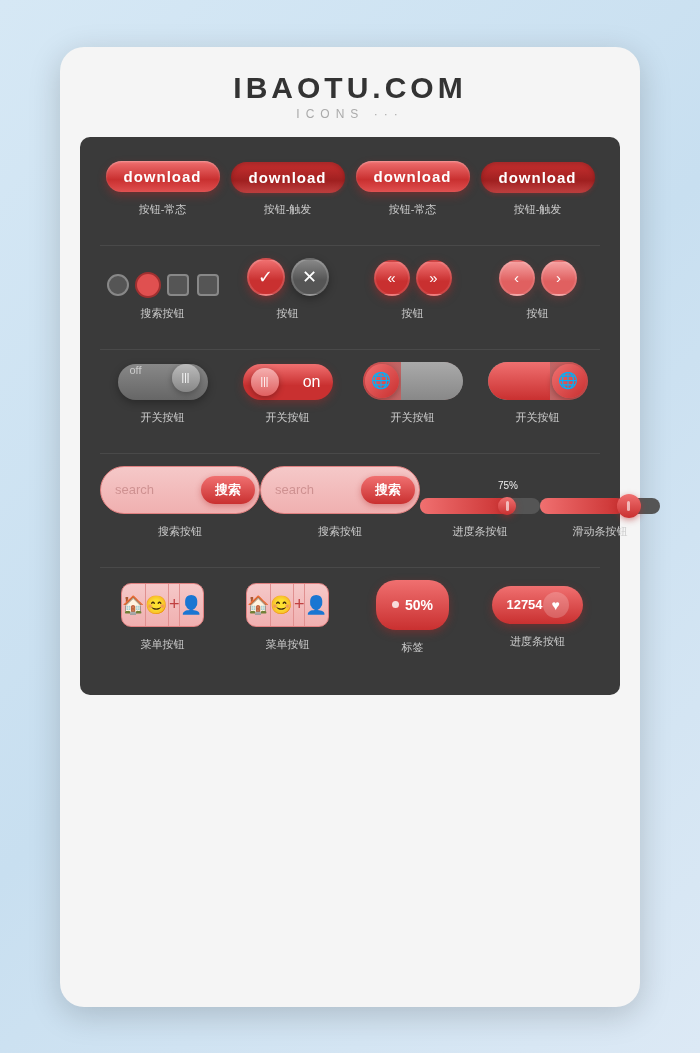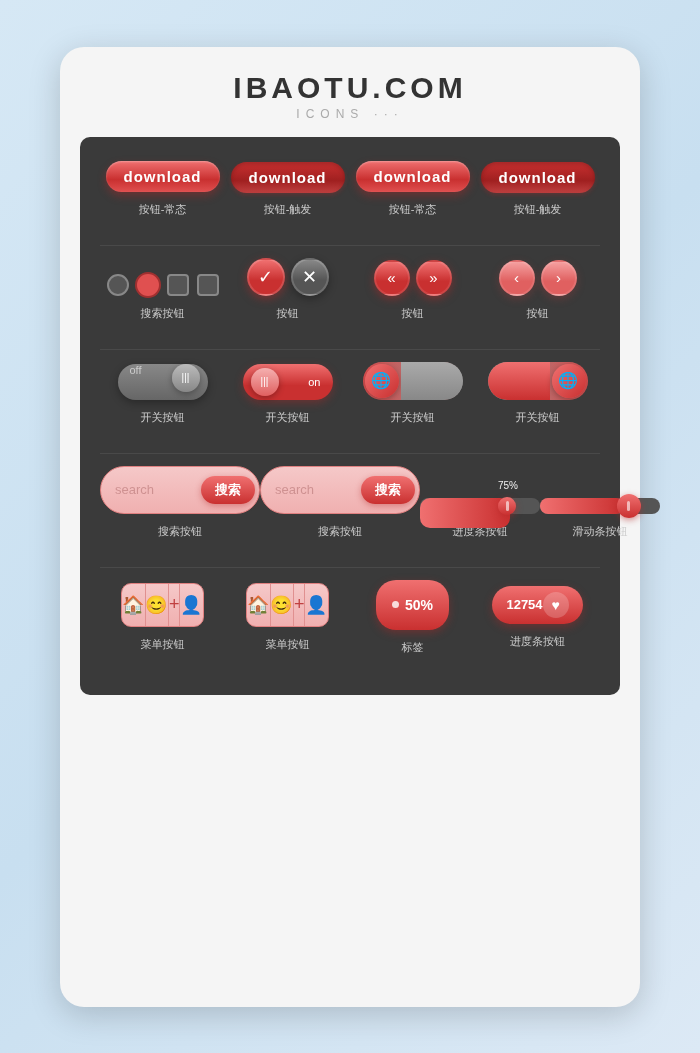--- a/index.html
+++ b/index.html
@@ -185,21 +185,21 @@
       display: flex; align-items: center; justify-content: space-between;
       padding: 0 8px;
       height: 36px;
       border-radius: 24px;
       min-width: 90px;
       position: relative;
       box-shadow: 0 3px 8px rgba(180,40,40,0.4);
     }
     .toggle-on .on-label {
       color: #fff;
-      font-size: 11px;
+      font-size: 16px;
       margin-right: 4px;
     }
     .toggle-thumb {
       width: 28px; height: 28px;
       border-radius: 50%;
       background: linear-gradient(180deg, #f5b0b0 0%, #e06060 100%);
       box-shadow: 0 2px 6px rgba(0,0,0,0.3);
       display: flex; align-items: center; justify-content: center;
       font-size: 12px;
       color: #fff;
@@ -285,21 +285,21 @@
     .progress-bar-outer {
       background: #555;
       border-radius: 10px;
       height: 16px;
       overflow: visible;
       position: relative;
     }
     .progress-bar-inner {
       background: linear-gradient(90deg, #f07070, #c93030);
       border-radius: 10px;
-      height: 30px;
+      height: 16px;
       position: relative;
     }
     .progress-label {
       position: absolute;
       right: -8px;
       top: -18px;
       color: #eee;
       font-size: 10px;
     }
     .progress-handle {

